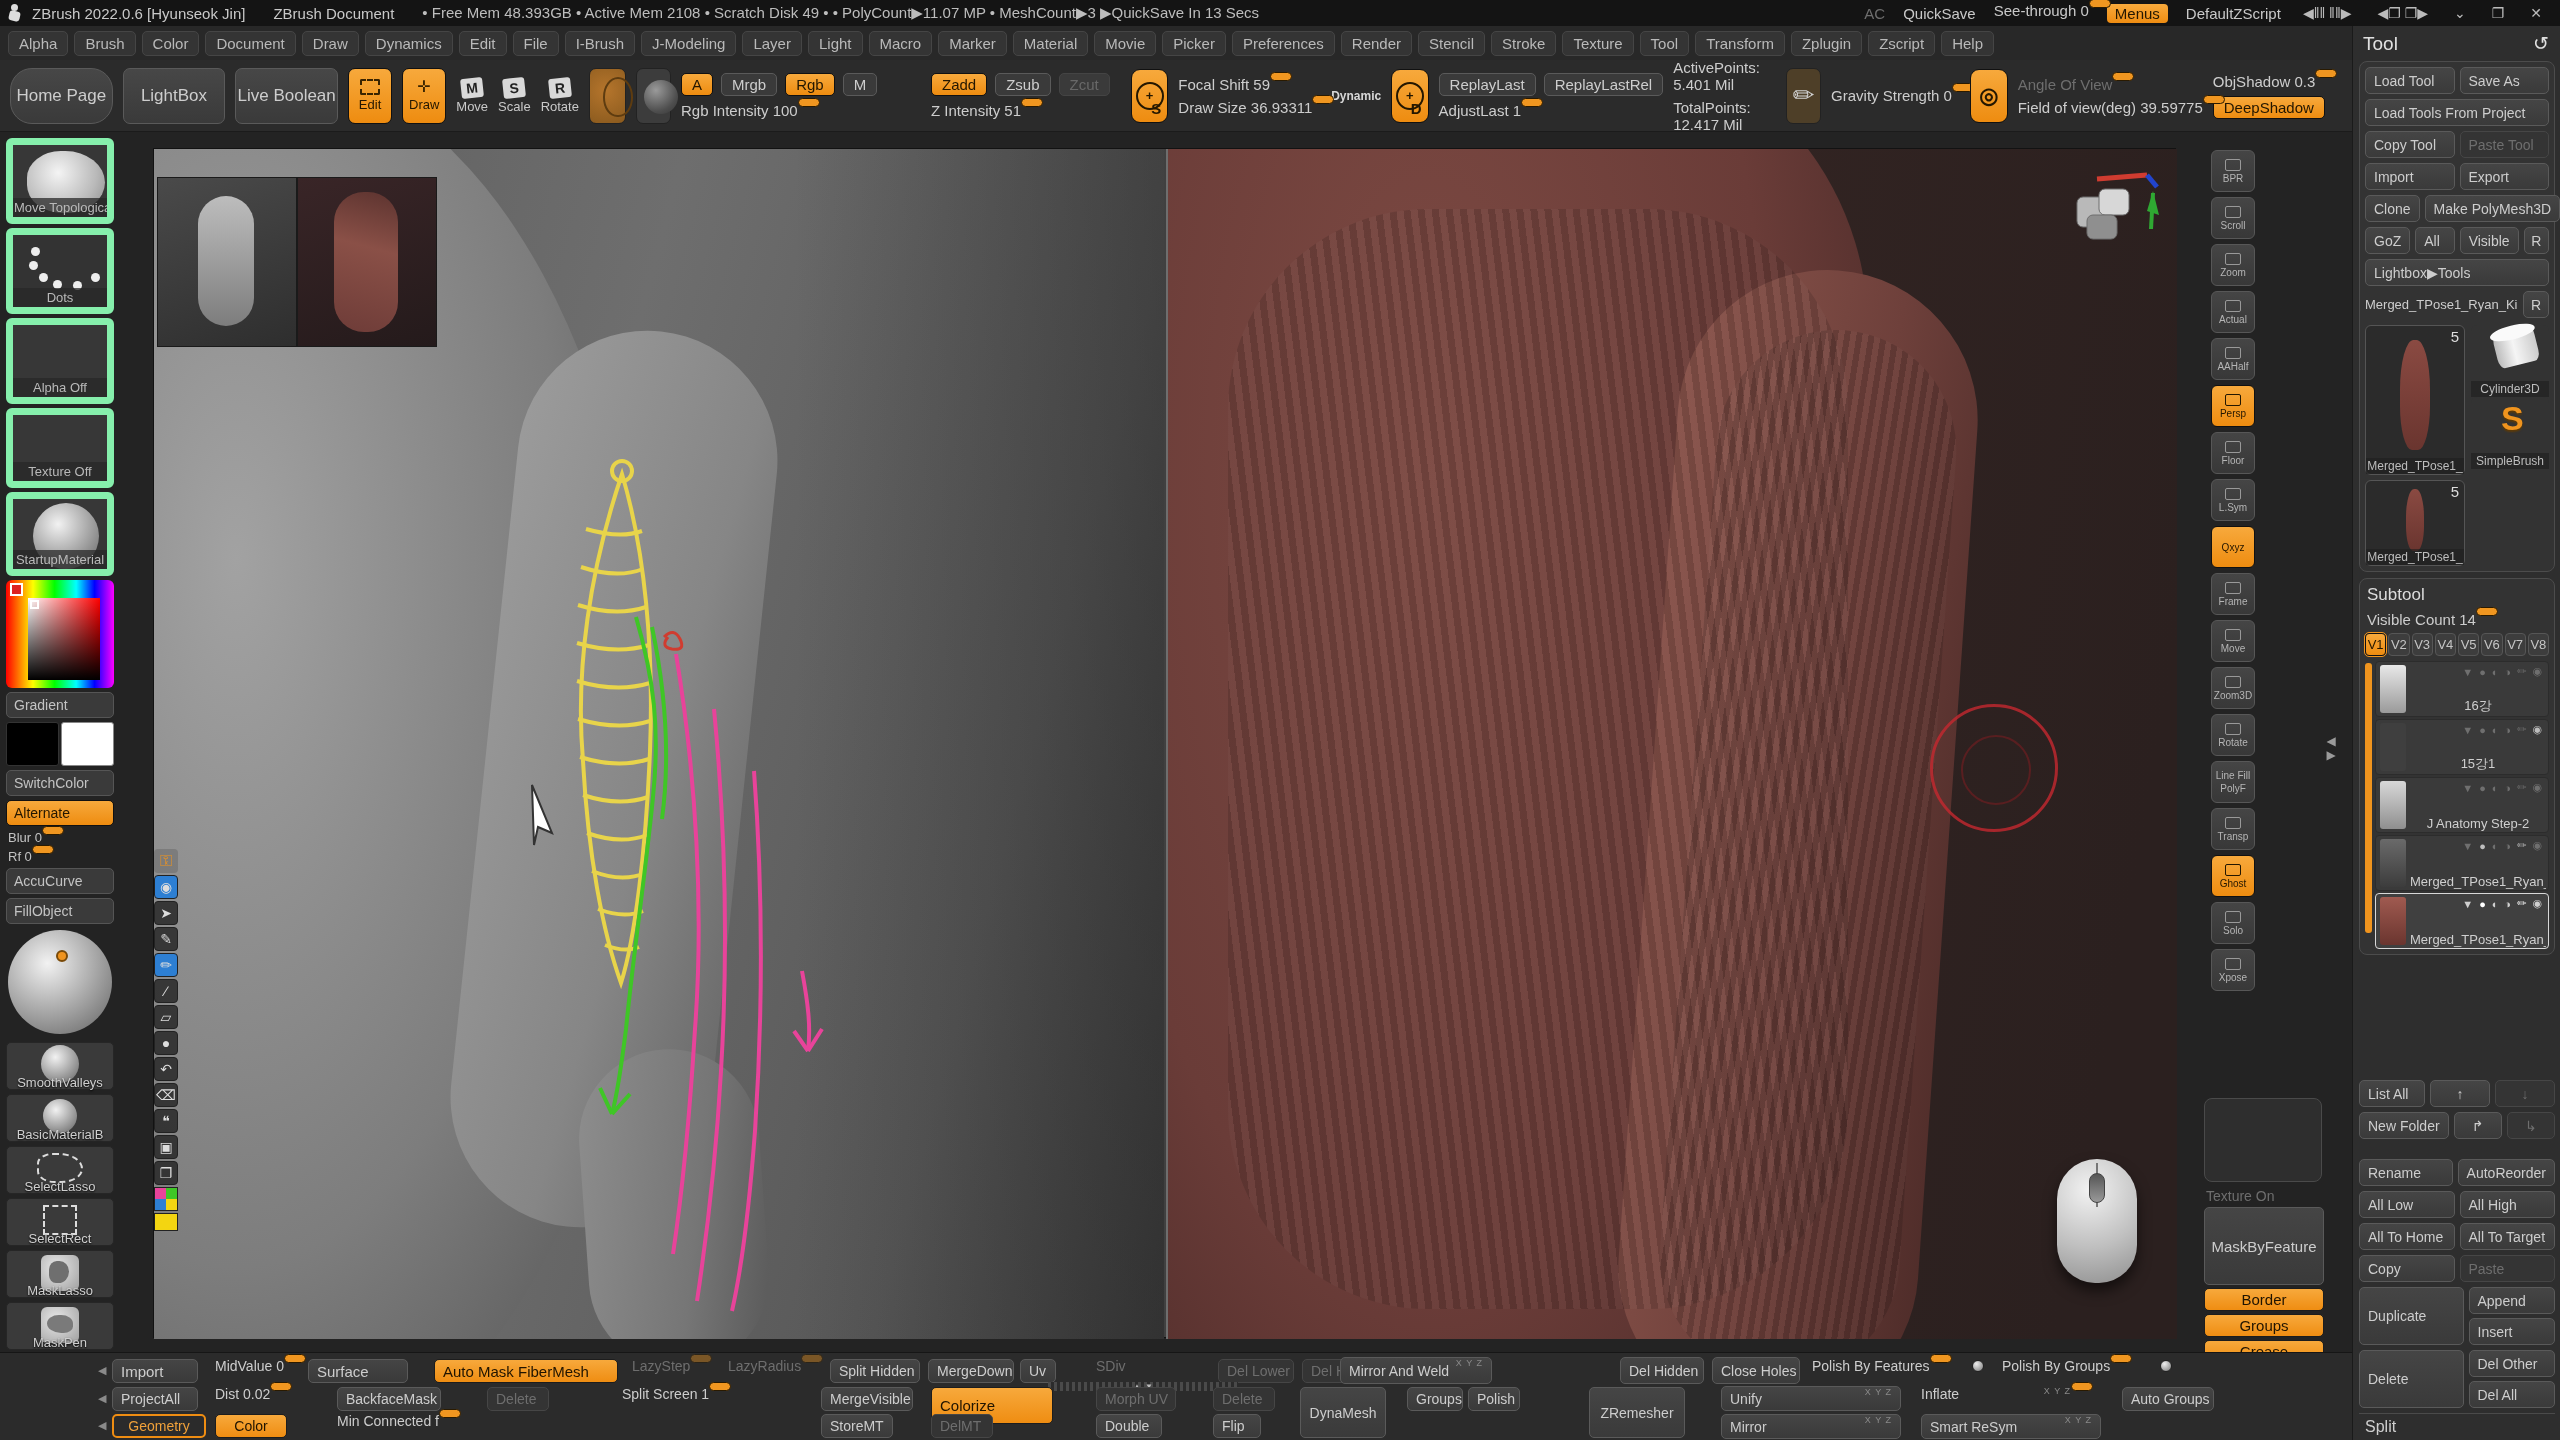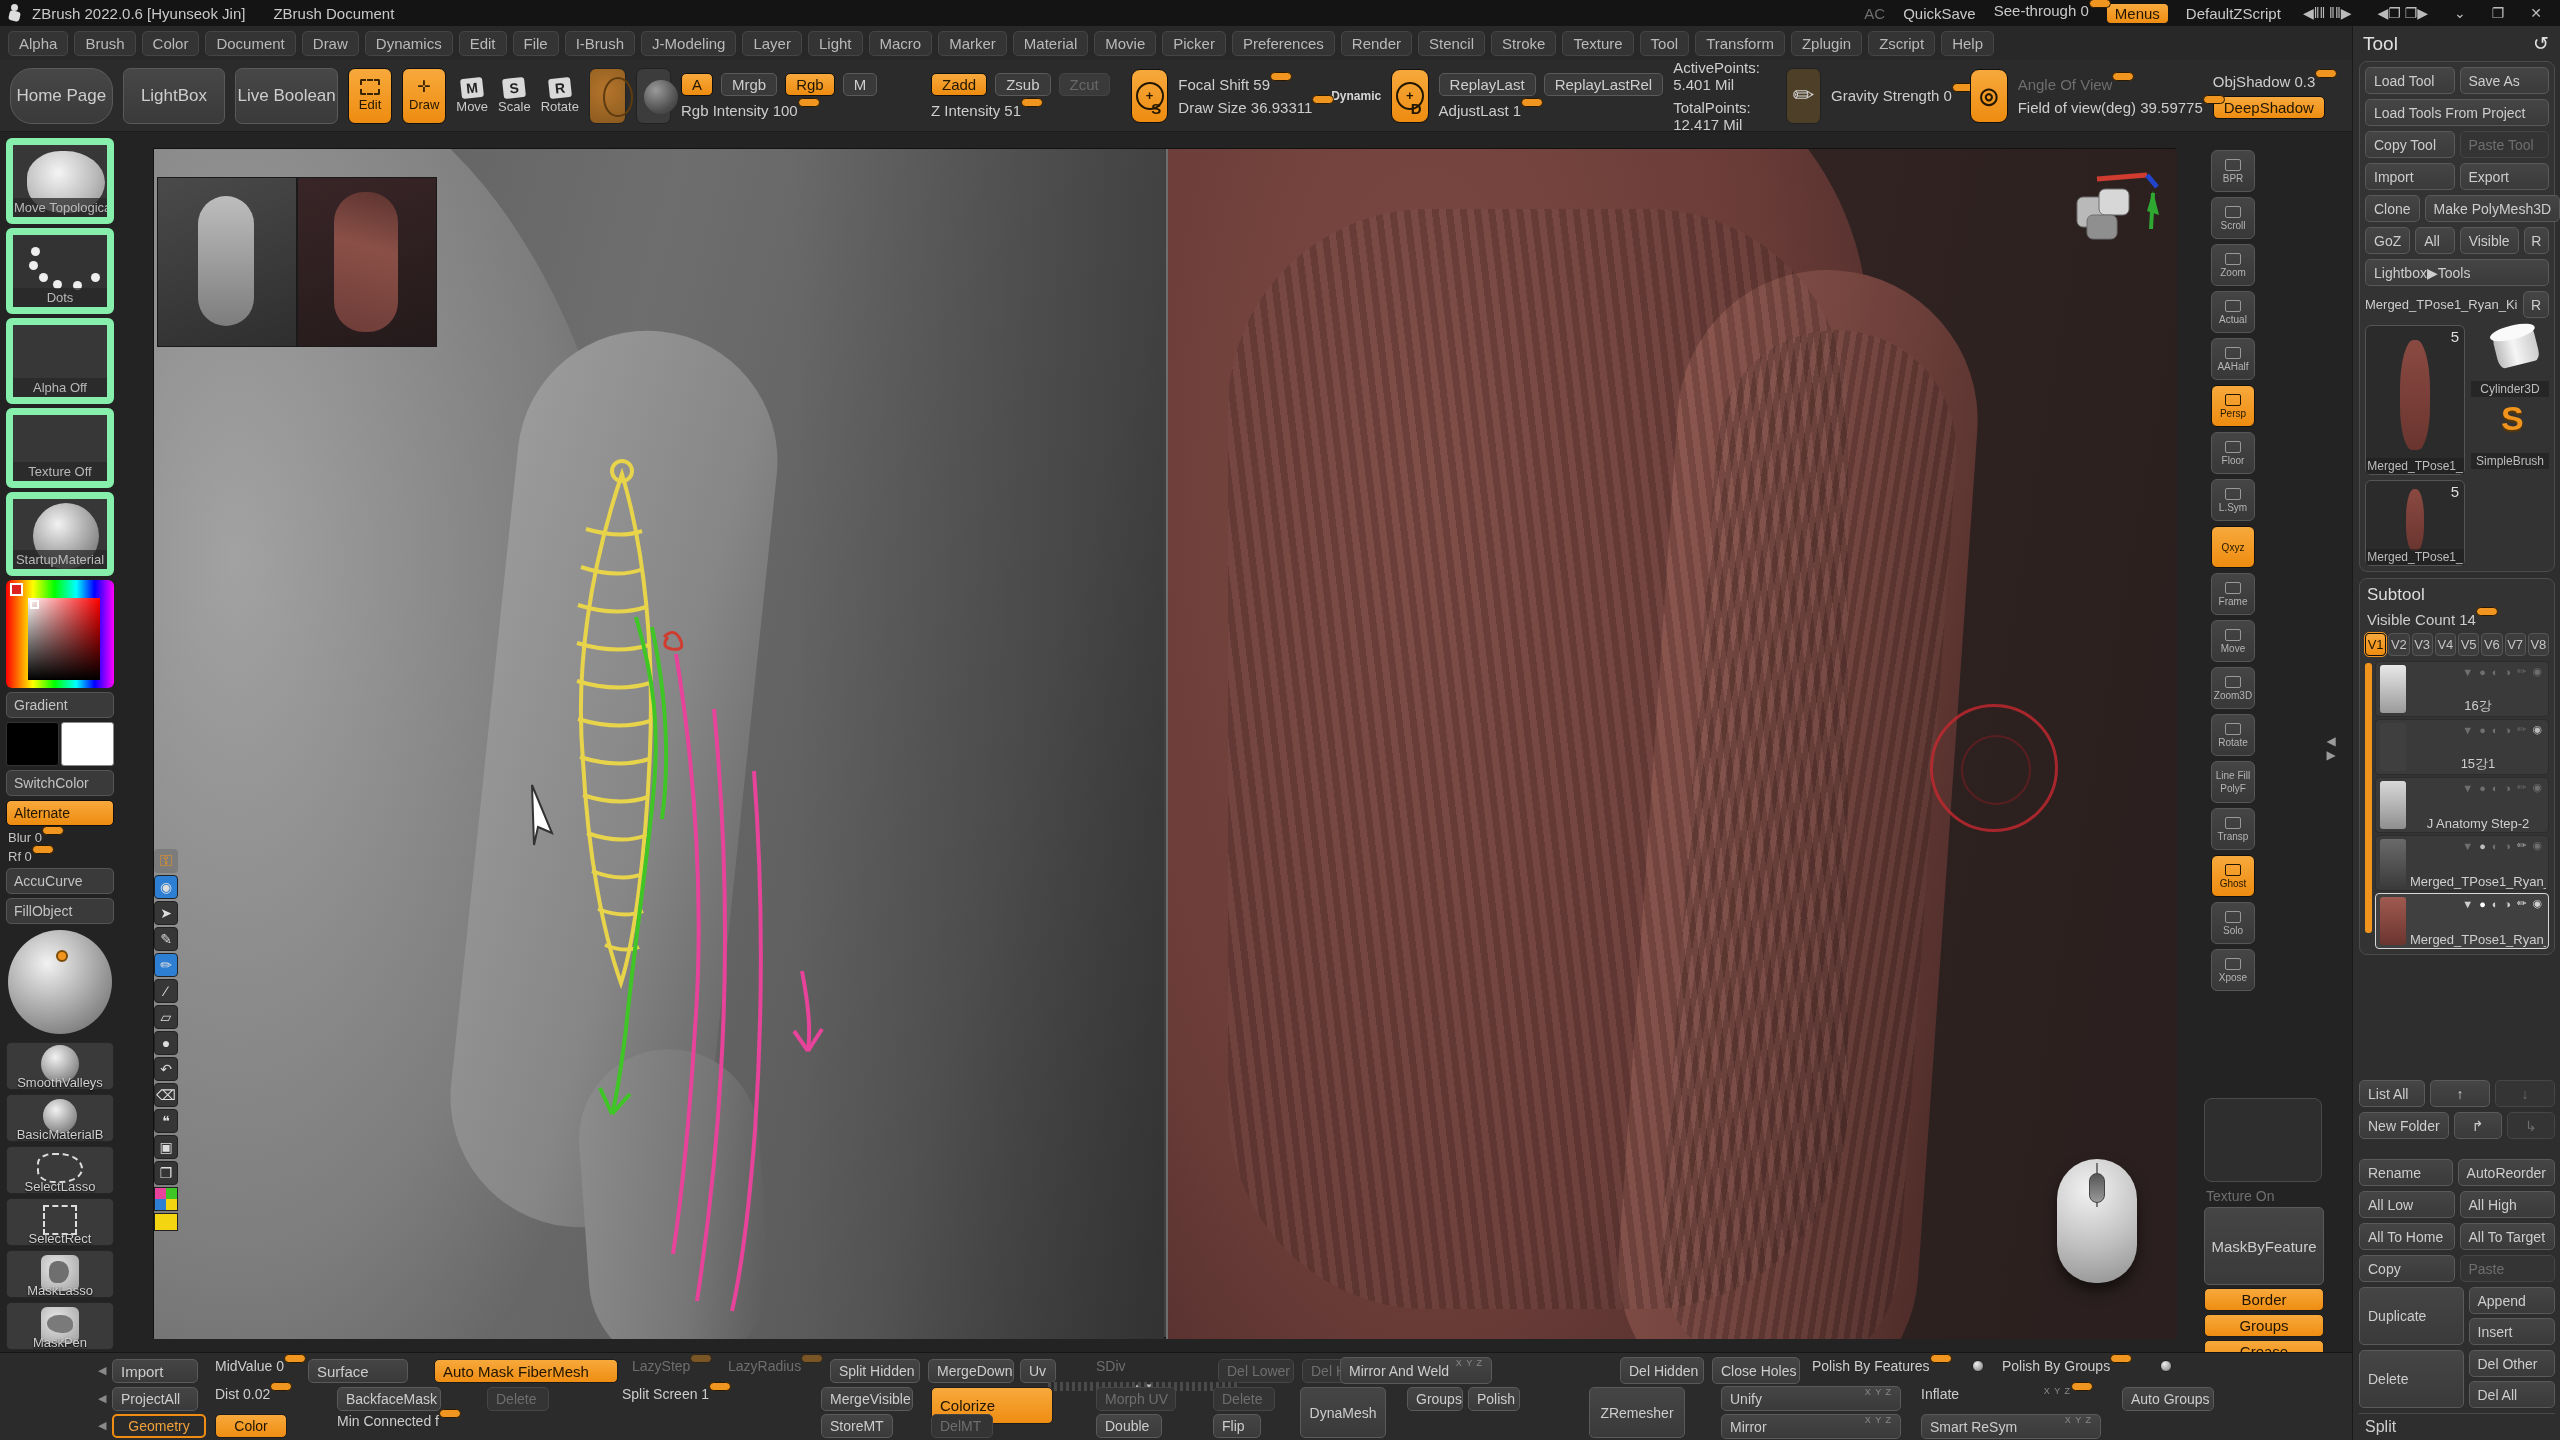--- a/index.html
+++ b/index.html
@@ -187,20 +187,21 @@
 
   <div id="titlebar">
     <div id="logo">
         <div class="head"></div>
         <div class="body"></div>
       </div>
     <span>ZBrush 2022.0.6 [Hyunseok Jin]</span>
     <span class="sep"></span>
     <span>ZBrush Document</span>
     <span class="sep"></span>
+    <span style="color:#bdbdbd;">• Free Mem 48.393GB • Active Mem 2108 • Scratch Disk 49 • • PolyCount▶11.07 MP • MeshCount▶3 ▶QuickSave In 13 Secs</span>
     <div class="right">
       <span class="tb-mini dim-lbl">AC</span>
       <span class="tb-mini">QuickSave</span>
       <span class="tb-mini see-through">
         <span>See-through 0</span>
         <span class="sl-track"><span class="sl-handle" style="left:0;top:-3px;"></span></span>
       </span>
       <span class="tb-mini tb-menus">Menus</span>
       <span class="tb-mini">DefaultZScript</span>
       <span class="winbtn">◀‖‖ ‖‖▶</span>

